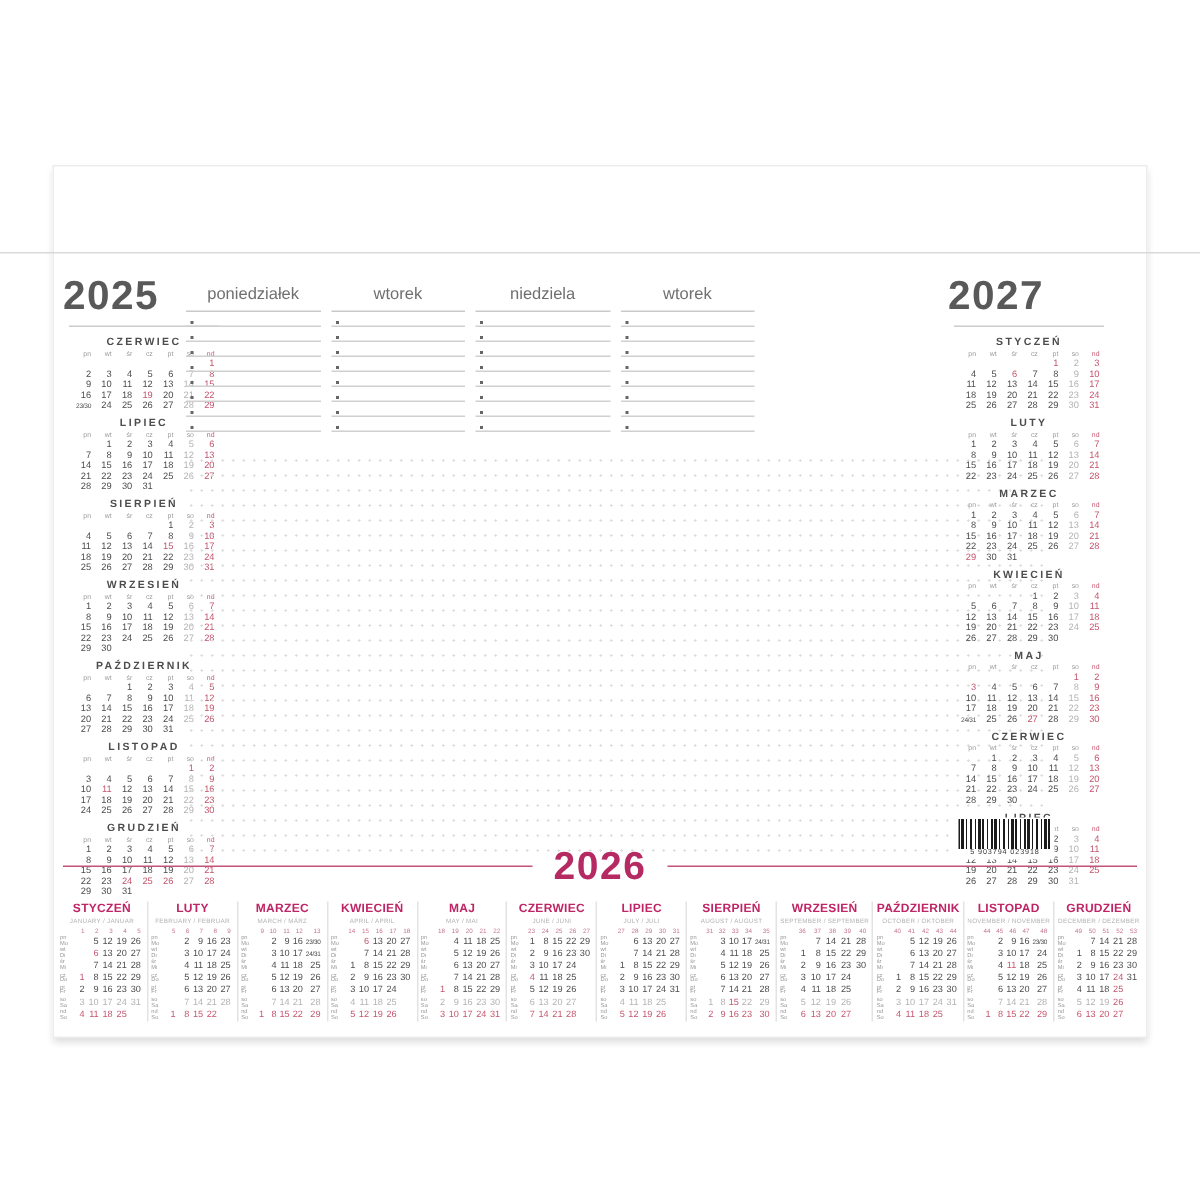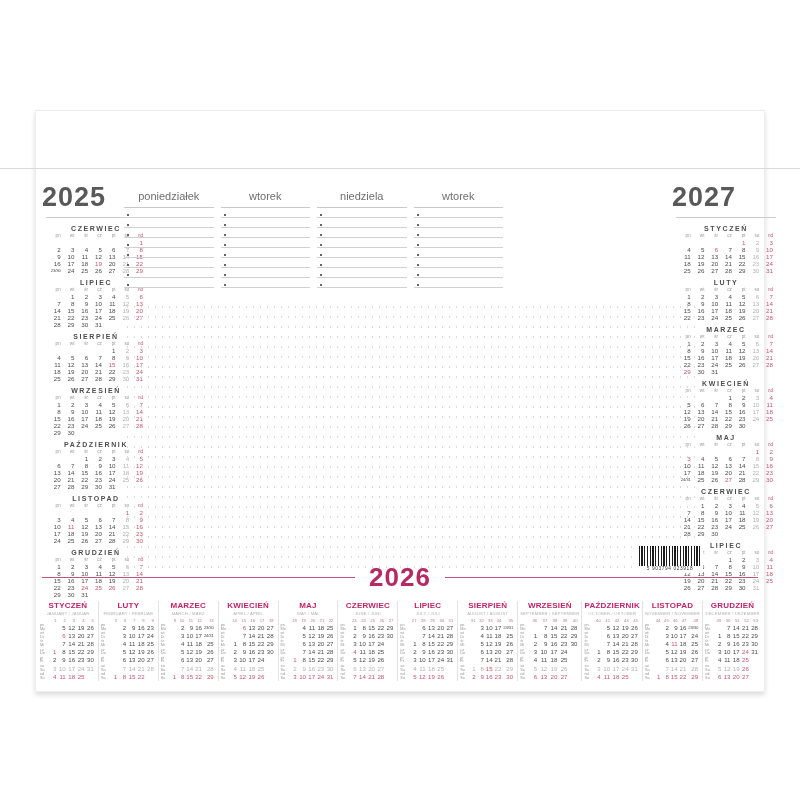--- a/index.html
+++ b/index.html
@@ -8,21 +8,21 @@
     font-family:"Liberation Sans", sans-serif;color:#4f4f4f;overflow:hidden;
   }
   *{box-sizing:border-box;}
   
   .top-rule{position:absolute;left:0;top:168px;width:800px;height:1px;background:#d9d9d9;}
   .sheet{position:absolute;left:35px;top:110px;width:730px;height:582px;background:#fff;
          border:1px solid #ededed;box-shadow:0 3px 5px rgba(0,0,0,.14);}
   
   .side-col{position:absolute;top:182px;width:108px;}
   #left-col{left:42px;}
-  #right-col{left:672px;}
+  #right-col{left:632px;}
   .year{font-size:27px;font-weight:bold;color:#595959;letter-spacing:1px;line-height:30px;}
   .year-rule{height:1px;background:#cccccc;margin:5px 4px 7px 4px;}
   .side-month{margin-bottom:5px;}
   .sm-title{font-size:7px;font-weight:bold;color:#4d4d4d;letter-spacing:1.6px;text-align:center;margin-bottom:1px;}
   .sm-grid{display:grid;grid-template-columns:repeat(7,1fr);padding:0 6px;}
   .sm-hdr{font-size:4.6px;color:#9b9b9b;text-align:right;padding-right:1px;line-height:6px;}
   .sm-cell{font-size:6.2px;line-height:7px;text-align:right;padding-right:1px;color:#4d4d4d;white-space:nowrap;}
   .sm-cell.merged{font-size:4.4px;letter-spacing:-.2px;}
   .sm-cell.sat{color:#b5b2b2;}
   .red{color:#c5566e !important;}

